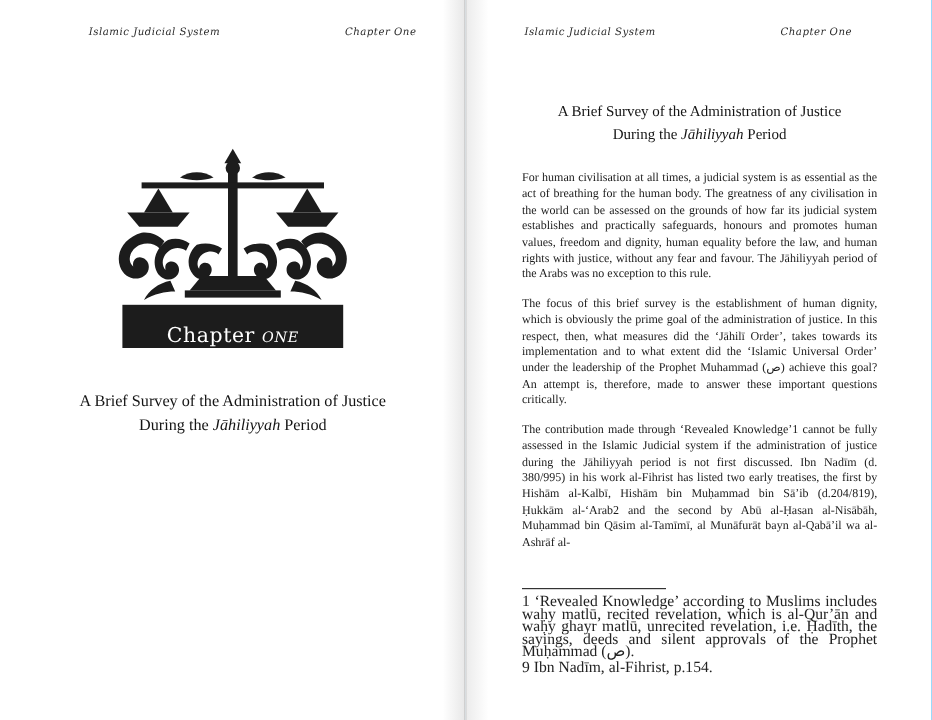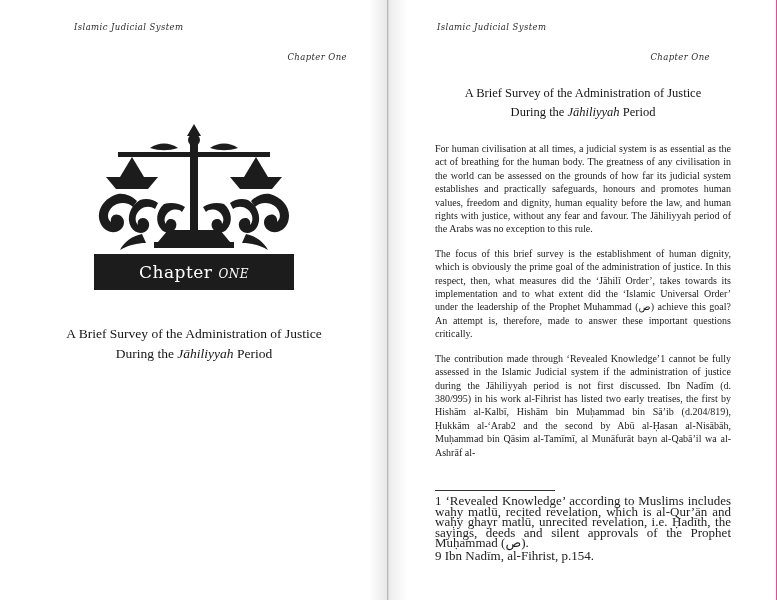--- a/index.html
+++ b/index.html
@@ -11,21 +11,21 @@
     width: 777px;
     height: 600px;
     font-family: "Liberation Serif", serif;
     color: #1a1a1a;
     overflow: hidden;
   }
   .spread {
     position: relative;
     width: 777px;
     height: 600px;
-    background: #ec4899;
+    background: #7dd3fc;
     display: flex;
   }
   .page {
     position: relative;
     width: 388px;
     height: 600px;
     box-sizing: border-box;
     background: #ffffff;
   }
   .page.left {
@@ -59,46 +59,46 @@
     font-style: italic;
     font-size: 8.5px;
     letter-spacing: 0.4px;
     color: #2b2b2b;
   }
   .page.right .running-head {
     left: 48px;
     right: 66px;
   }
   .rh-title { font-weight: 400; }
-  .rh-chapter { font-weight: 400; margin-top: 30px; }
+  .rh-chapter { font-weight: 400; }
 
   
   .opener {
     position: absolute;
     top: 108px;
     left: 0;
     width: 388px;
     text-align: center;
   }
   .ornament {
     position: relative;
     width: 224px;
     height: 152px;
     margin: 0 auto;
   }
   .ornament svg { display: block; }
   .chapter-banner {
     position: relative;
-    width: 200px;
+    width: 184px;
     height: 36px;
     margin: -6px auto 0 auto;
     background: #1c1c1c;
     color: #ffffff;
     display: flex;
-    align-items: center;
+    align-items: flex-end;
     justify-content: center;
     font-family: "DejaVu Serif", serif;
     font-size: 17px;
     letter-spacing: 0.5px;
   }
   .chapter-banner .cb-num {
     font-variant: small-caps;
     font-style: italic;
   }
   .opener-title {

